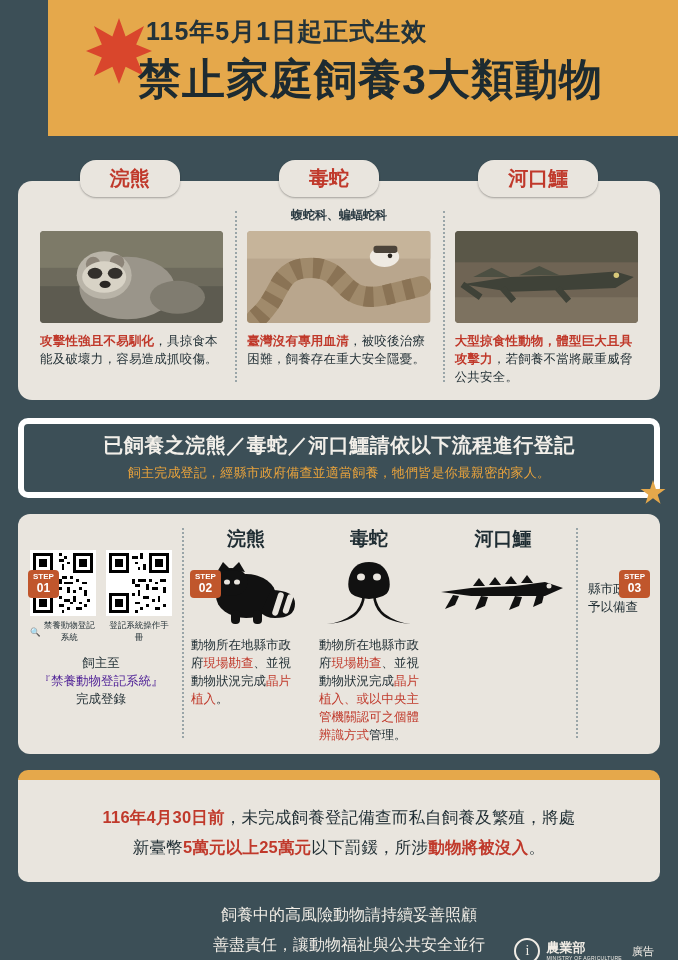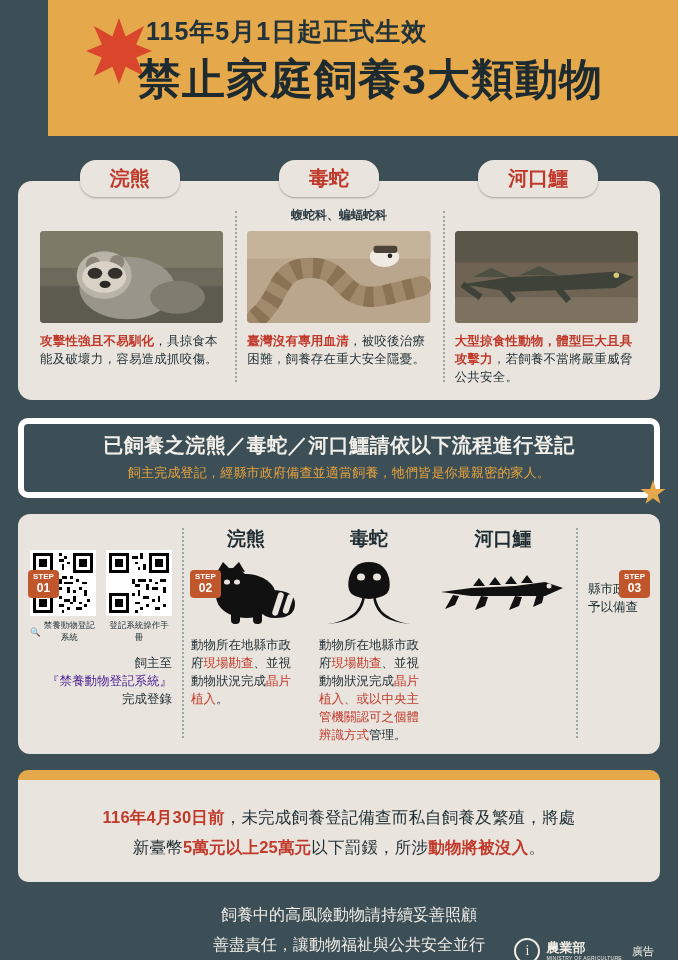--- a/index.html
+++ b/index.html
@@ -170,21 +170,21 @@
   .qr-box svg { display:block; }
   .qr-cap {
     font-size: 8.5px; color:#1f2d33; margin-top:4px;
     display:flex; align-items:center; justify-content:center; gap:2px;
   }
   .col1-text {
     margin-top: 10px;
     font-size: 12.5px;
     line-height: 18px;
     color:#1f2d33;
-    text-align:right;
+    text-align:center;
   }
   .col1-text .hl { color:#4c1d95; }
   .colmid {
     flex: 1;
     display: flex;
     position: relative;
     padding-top: 4px;
   }
   .colmid::before, .colmid::after {
     content:"";

